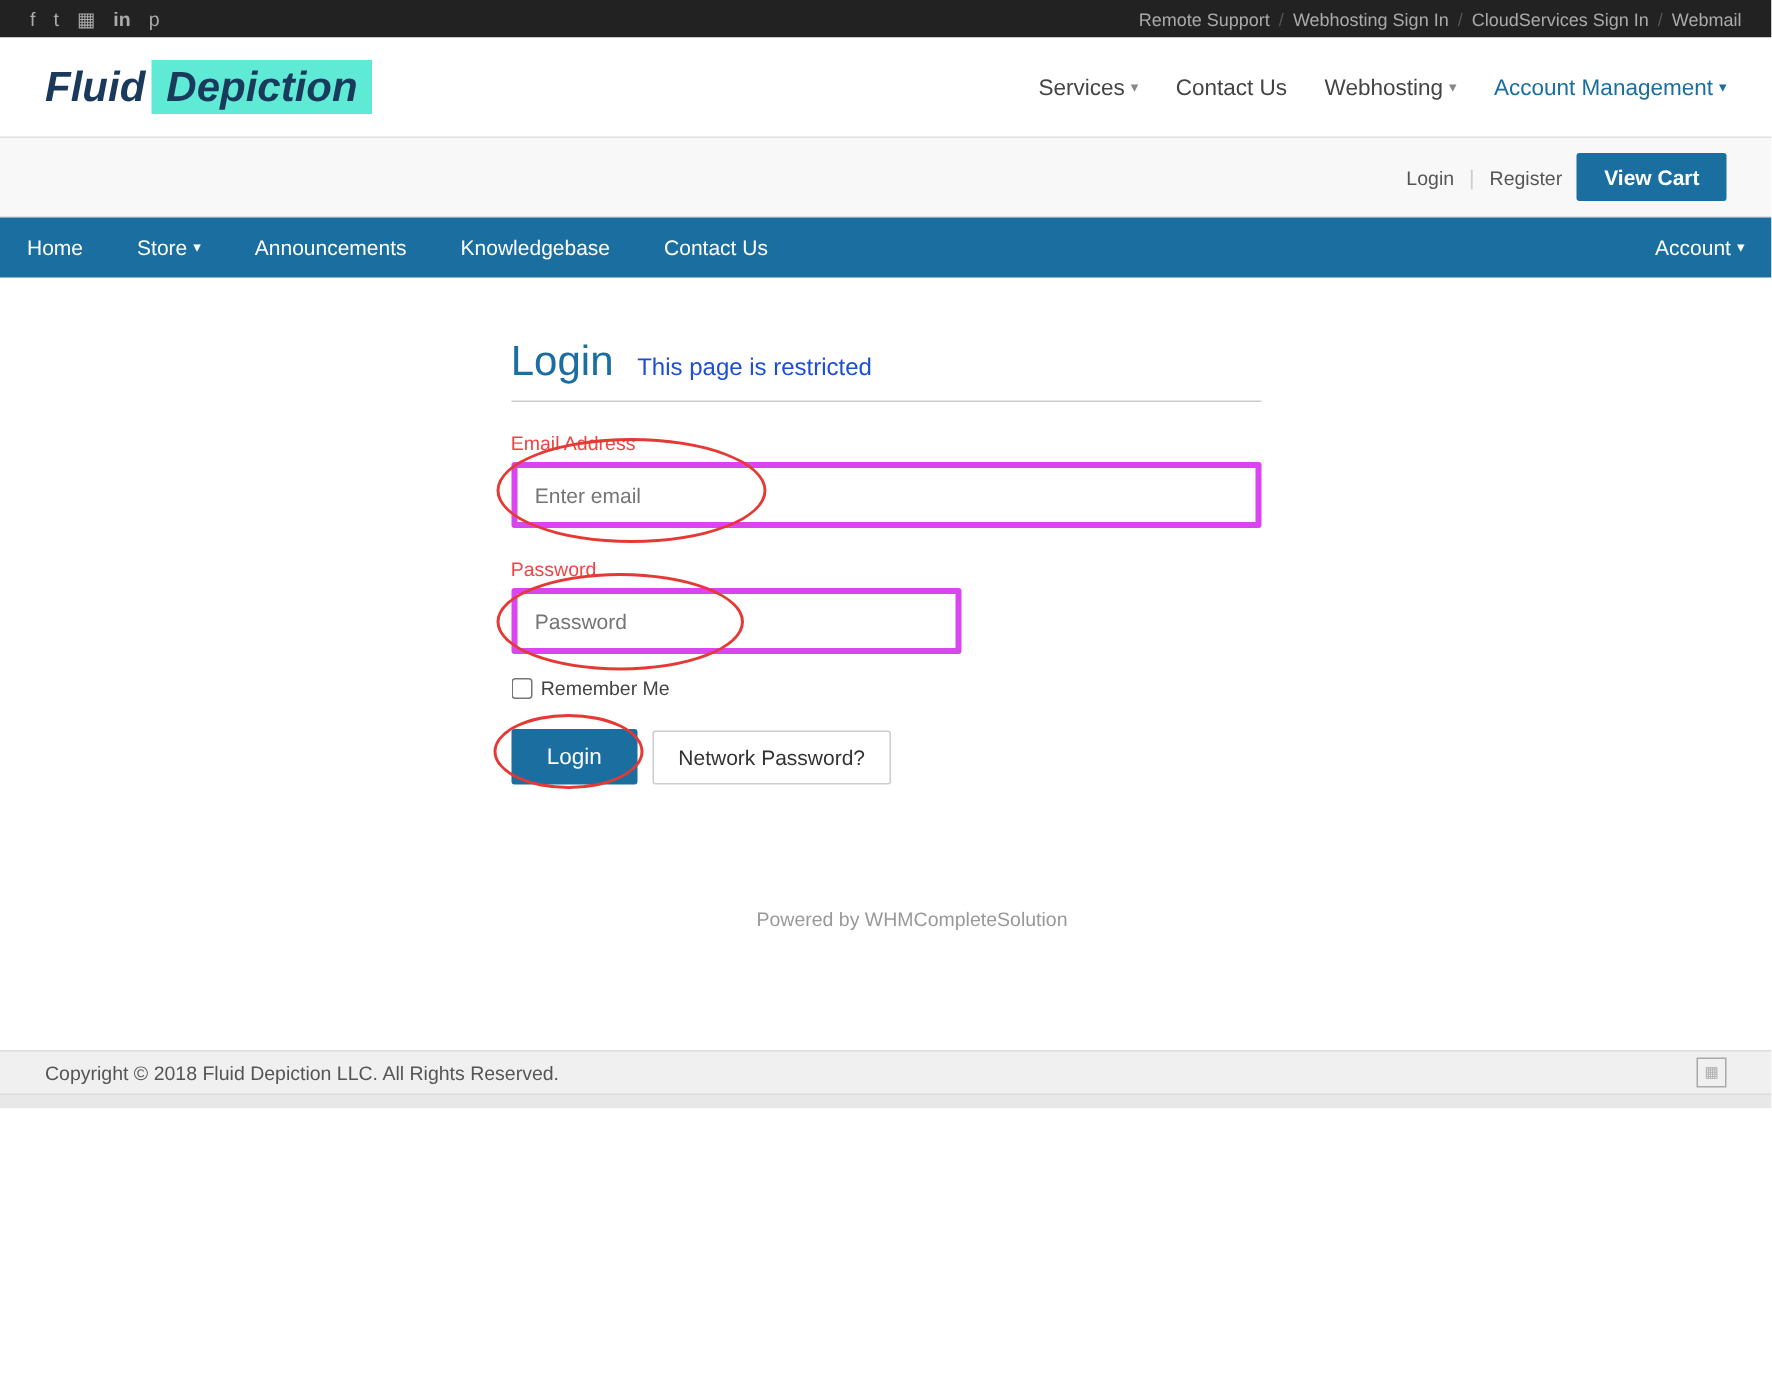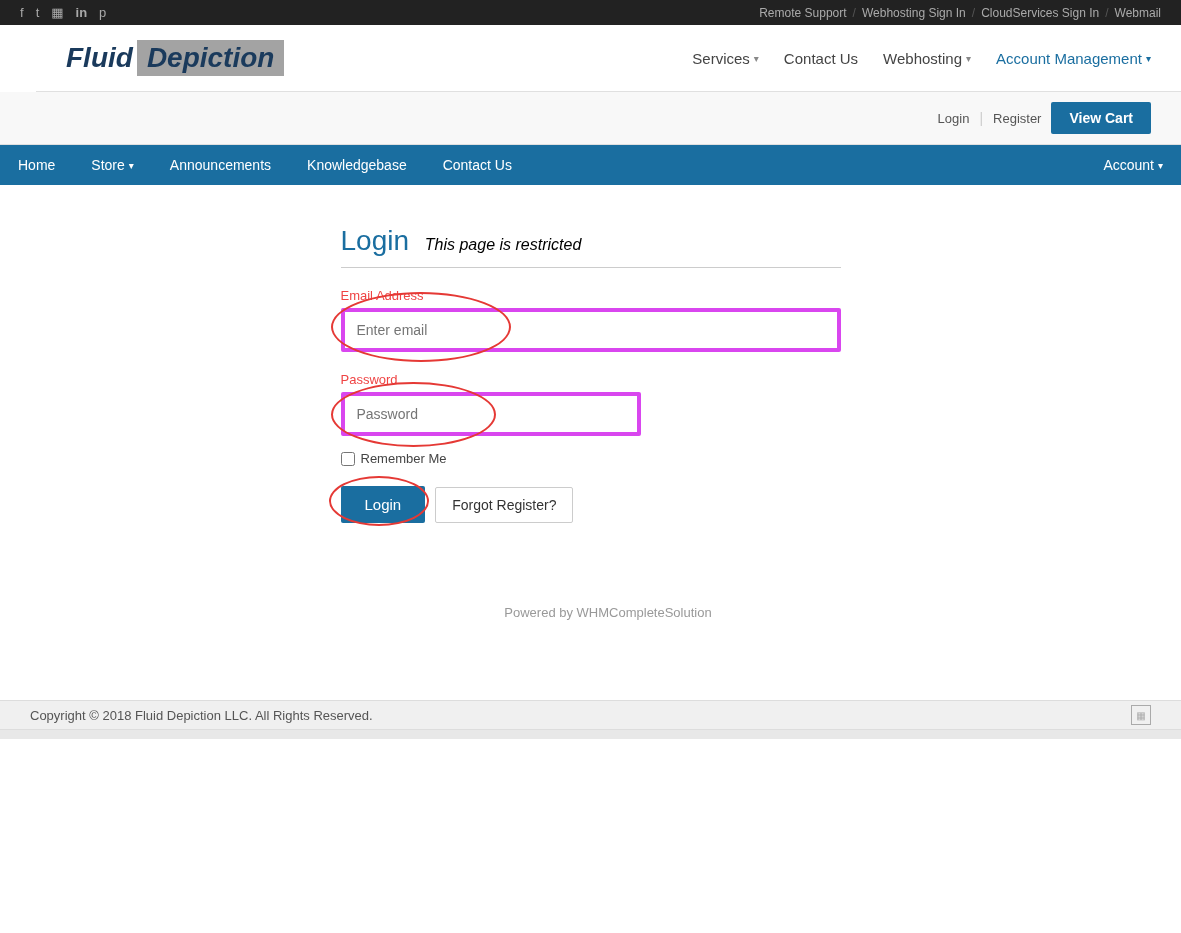--- a/index.html
+++ b/index.html
@@ -22,27 +22,26 @@
     .top-bar-links .sep { color: #555; }
 
     
     .main-nav {
       background: #fff;
       border-bottom: 1px solid #e0e0e0;
       padding: 15px 30px;
       display: flex;
       justify-content: space-between;
       align-items: center;
-      margin-left: 36px;
     }
     .logo { display: flex; align-items: center; }
     .logo-fluid { font-size: 28px; font-weight: bold; color: #1a3a5c; font-style: italic; }
     .logo-depiction {
       font-size: 28px; font-weight: bold; color: #1a3a5c;
-      background: #a3a3a3; padding: 2px 10px; margin-left: 4px;
+      background: #5eead4; padding: 2px 10px; margin-left: 4px;
       font-style: italic;
     }
     .main-nav-links { display: flex; align-items: center; gap: 25px; }
     .main-nav-links a { text-decoration: none; color: #444; font-size: 15px; cursor: pointer; }
     .main-nav-links .dropdown { display: flex; align-items: center; gap: 4px; cursor: pointer; color: #444; font-size: 15px; }
     .main-nav-links .dropdown.active { color: #1a6ea0; align-items: center; }
     .main-nav-links .dropdown .arrow { font-size: 10px; color: #888; }
 
     
     .pre-content {
@@ -101,22 +100,21 @@
     .login-title {
       font-size: 28px;
       color: #1a6ea0;
       font-weight: normal;
       margin-bottom: 4px;
       padding-bottom: 10px;
       border-bottom: 1px solid #ccc;
     }
     .login-title .restricted {
       font-size: 16px;
-      color: #000000;
-      font-style: italic;
+      color: #1d4ed8;
       font-weight: normal;
       margin-left: 8px;
     }
     .form-group { margin-top: 20px; }
     .form-label {
       display: block;
       font-size: 13px;
       color: #ef4444;
       margin-bottom: 5px;
     }
@@ -311,21 +309,21 @@
     <div class="remember-me">
       <input type="checkbox" style="">
       <label>Remember Me</label>
     </div>
 
     <div class="form-actions">
       <div class="relative">
         <div class="circle-login-btn"></div>
         <button class="login-btn">Login</button>
       </div>
-      <button class="forgot-btn">Forgot Register?</button>
+      <button class="forgot-btn">Network Password?</button>
     </div>
   </div>
 </div>
 
 <div class="powered-by">
   <span>Powered by WHMCompleteSolution</span>
 </div>
 
 <div class="footer">
   <span class="footer-copy">Copyright © 2018 Fluid Depiction LLC. All Rights Reserved.</span>

